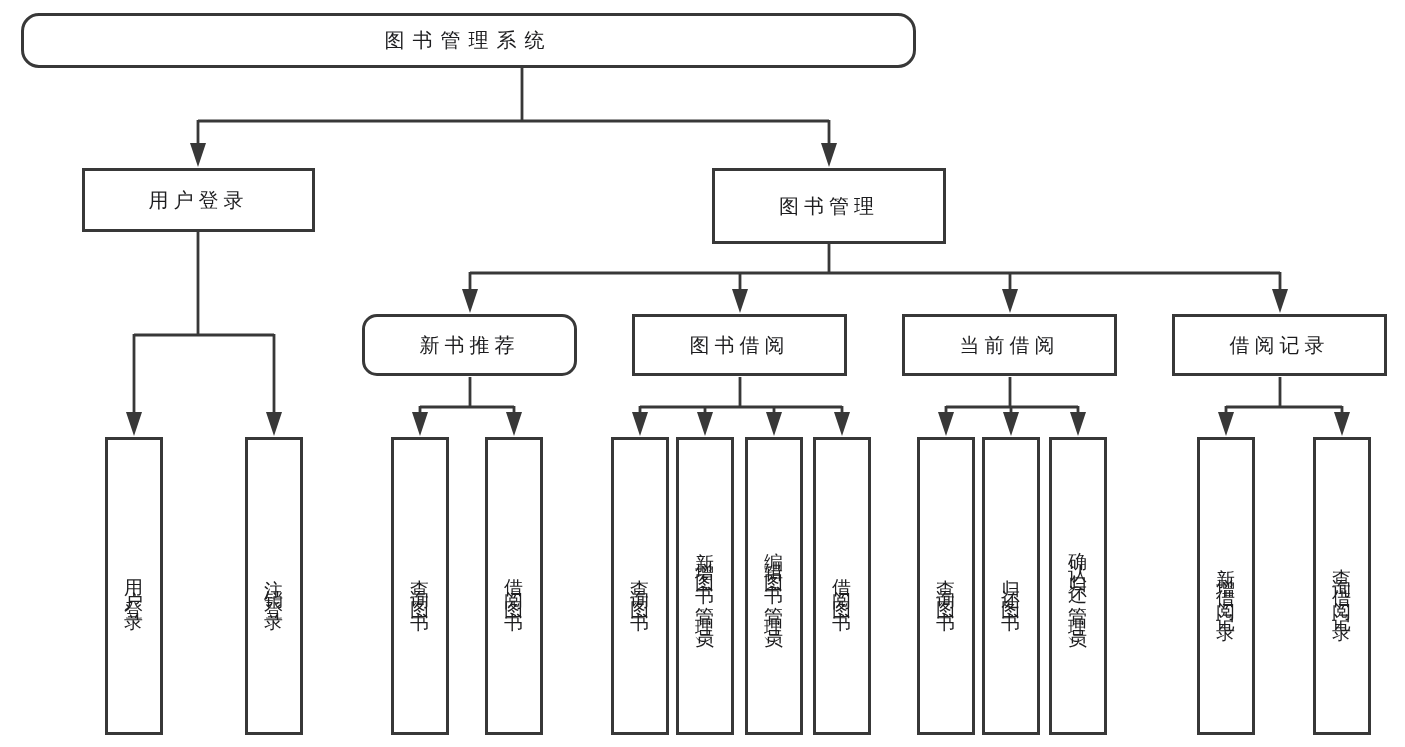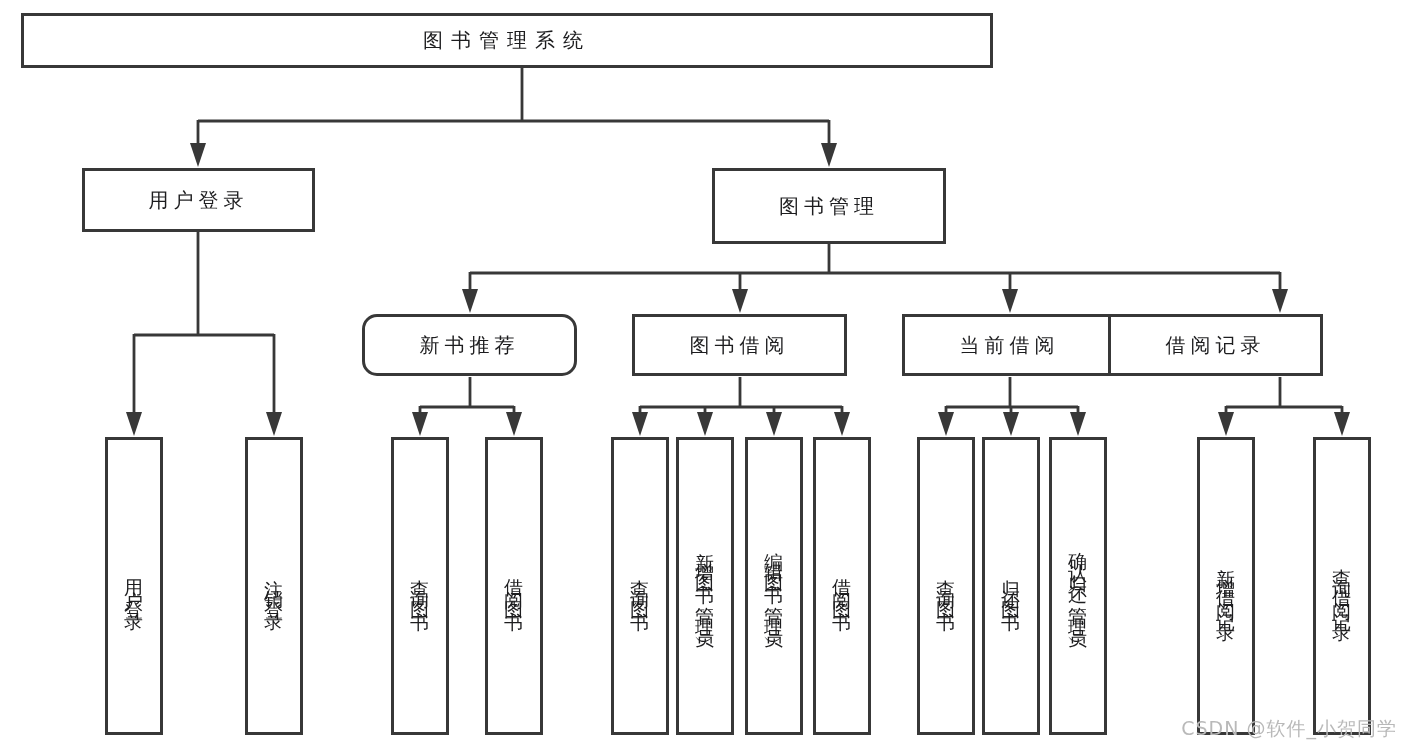--- a/index.html
+++ b/index.html
@@ -96,41 +96,41 @@
       <path d="M766,412 L782,412 L774,436 Z"></path>
       <path d="M834,412 L850,412 L842,436 Z"></path>
       <path d="M938,412 L954,412 L946,436 Z"></path>
       <path d="M1003,412 L1019,412 L1011,436 Z"></path>
       <path d="M1070,412 L1086,412 L1078,436 Z"></path>
       <path d="M1218,412 L1234,412 L1226,436 Z"></path>
       <path d="M1334,412 L1350,412 L1342,436 Z"></path>
     </g>
   </svg>
 
-  <div class="node hbox root" style="left:21px;top:13px;width:972px;height:55px;">
+  <div class="node hbox root" style="left:21px;top:13px;width:895px;height:55px;border-radius:18px;">
     <span>图书管理系统</span>
   </div>
 
   <div class="node hbox" style="left:82px;top:168px;width:233px;height:64px;">
     <span>用户登录</span>
   </div>
   <div class="node hbox" style="left:712px;top:168px;width:234px;height:76px;">
     <span>图书管理</span>
   </div>
 
   <div class="node hbox" style="left:362px;top:314px;width:215px;height:62px;border-radius:15px;">
     <span>新书推荐</span>
   </div>
   <div class="node hbox" style="left:902px;top:314px;width:215px;height:62px;">
     <span>当前借阅</span>
   </div>
   <div class="node hbox" style="left:632px;top:314px;width:215px;height:62px;">
     <span>图书借阅</span>
   </div>
-  <div class="node hbox" style="left:1108px;top:314px;width:215px;height:62px;font-family:Liberation Serif, serif;">
+  <div class="node hbox" style="left:1172px;top:314px;width:215px;height:62px;font-family:Liberation Serif, serif;">
     <span>借阅记录</span>
   </div>
 
   <div class="node vbox" style="left:105px;">
     <span class="vtext">用户登录</span>
   </div>
   <div class="node vbox" style="left:245px;">
     <span class="vtext">注销登录</span>
   </div>
 
@@ -164,15 +164,14 @@
     <span class="vtext">确认归还（管理员）</span>
   </div>
 
   <div class="node vbox" style="left:1197px;">
     <span class="vtext">新增借阅记录</span>
   </div>
   <div class="node vbox" style="left:1313px;">
     <span class="vtext">查询借阅记录</span>
   </div>
 
-  <div class="watermark">CSDN @软件_小贺同学</div>
 
 </div>
 
 </body></html>

